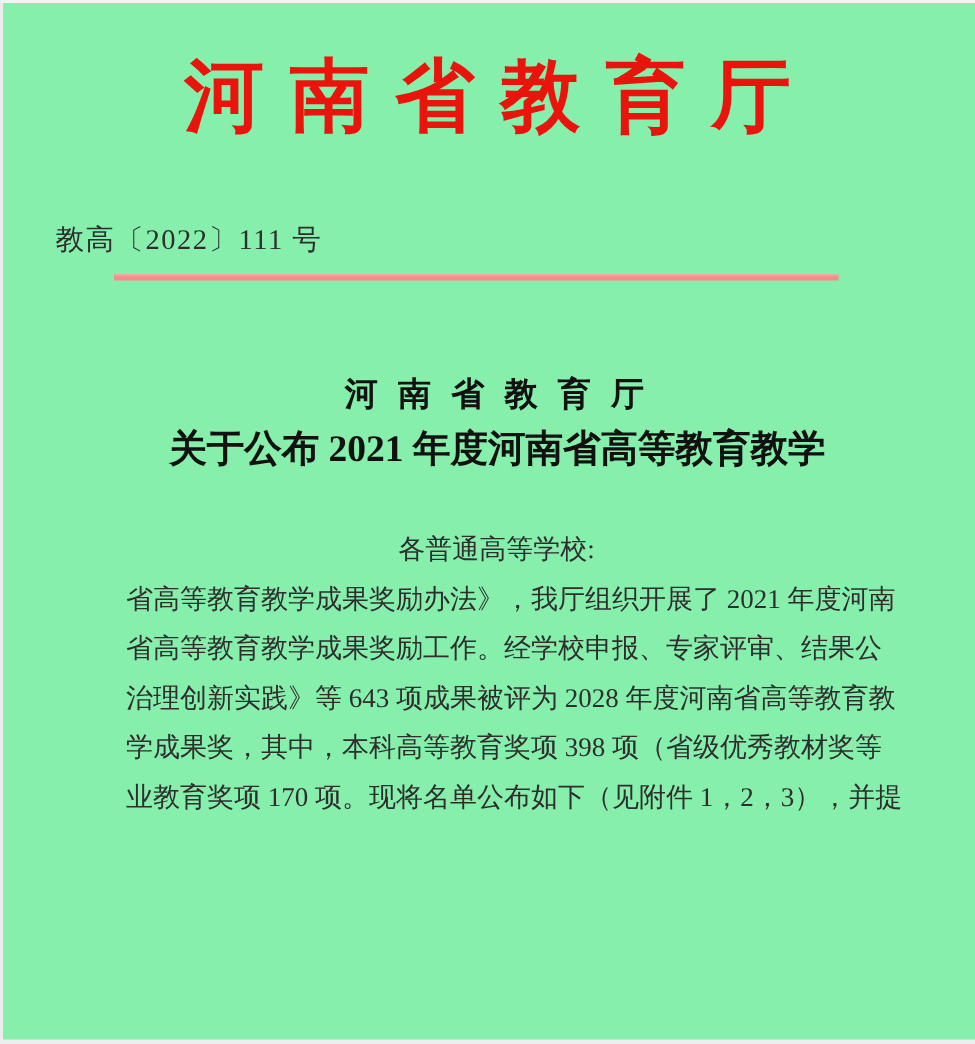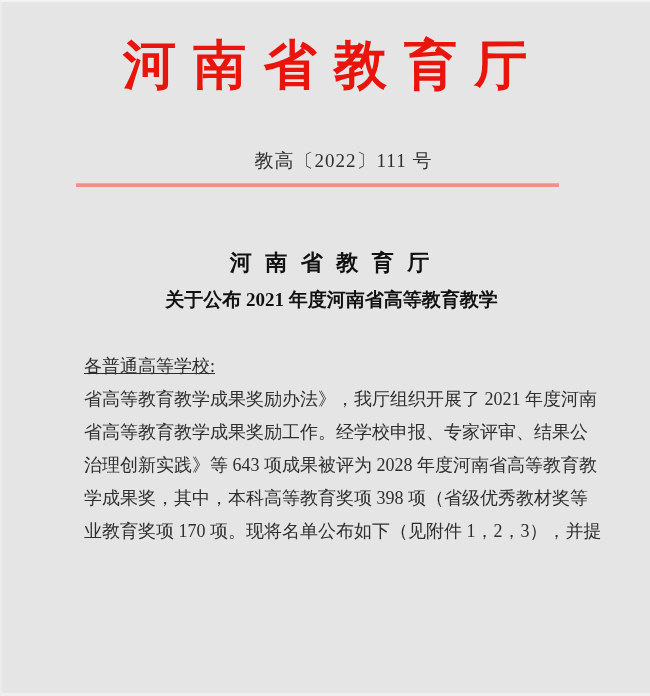--- a/index.html
+++ b/index.html
@@ -5,21 +5,21 @@
   html, body {
     margin: 0;
     padding: 0;
     background: #ffffff;
   }
   .page {
     position: relative;
     width: 650px;
     height: 696px;
     margin: 0;
-    background: #e5e5e5;
+    background: #86efac;
     border-left: 2px solid #ececec;
     border-top: 2px solid #f3f3f3;
     border-bottom: 3px solid #efeeee;
     box-sizing: border-box;
     overflow: hidden;
     font-family: "Liberation Serif", "DejaVu Serif", serif;
   }
   
   .letterhead {
     margin-top: 30px;
@@ -27,21 +27,20 @@
     font-size: 53px;
     line-height: 66px;
     font-weight: bold;
     letter-spacing: 2px;
     color: #e9150d;
     white-space: nowrap;
   }
   
   .doc-number {
     margin-top: 52px;
-    text-align: center;
     font-size: 19px;
     line-height: 22px;
     color: #2e2e2e;
     letter-spacing: 1px;
     padding-left: 35px;
   }
   
   .red-divider {
     margin-top: 11px;
     margin-left: 74px;
@@ -59,37 +58,36 @@
     color: #111111;
   }
   .title-line-1 {
     font-size: 22px;
     line-height: 36px;
     font-weight: bold;
     letter-spacing: 4px;
     white-space: nowrap;
   }
   .title-line-2, .title-line-3 {
-    font-size: 19px;
+    font-size: 25px;
     line-height: 37px;
     font-weight: bold;
     white-space: nowrap;
   }
   
   .doc-body {
     margin-top: 32px;
     margin-left: 82px;
     width: 494px;
     color: #2e2e2e;
     font-size: 18px;
     line-height: 33px;
   }
   .salutation {
-    text-align: left;
-    text-decoration: underline;
+    text-align: center;
   }
   .body-line {
     text-align: justify;
     text-align-last: justify;
     white-space: nowrap;
   }
   .body-line.indent-first {
     padding-left: 37px;
   }
 </style>

